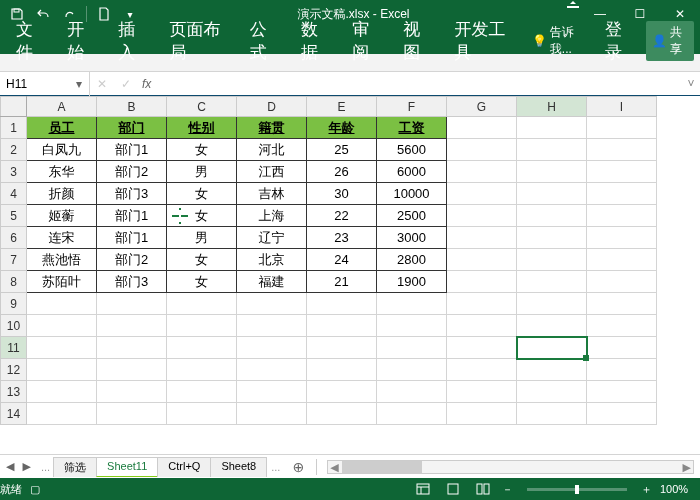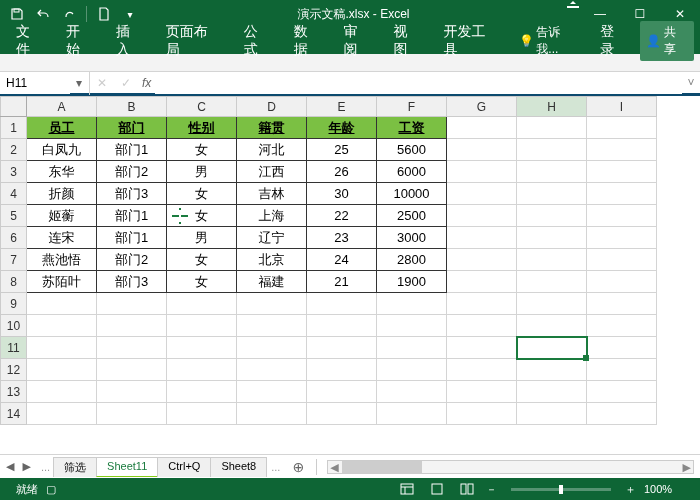--- a/index.html
+++ b/index.html
@@ -5,26 +5,26 @@
   * { box-sizing: border-box; margin: 0; padding: 0; font-family: "Microsoft YaHei", sans-serif; }
   body { width: 700px; height: 500px; background: #fff; overflow: hidden; font-size: 12px; }
   .titlebar { height: 28px; background: #0e6535; color: #fff; display: flex; align-items: center; }
   .qat { display: flex; align-items: center; gap: 4px; padding-left: 6px; }
   .qat .ic { width: 22px; height: 22px; display:flex; align-items:center; justify-content:center; cursor:pointer; }
   .qat .sep { width:1px; height:16px; background: rgba(255,255,255,0.3); margin:0 2px;}
   .title { flex:1; text-align:center; color:#fff; font-size:12px;}
   .wincontrols { display:flex; }
   .wincontrols .wc { width:40px; height:28px; display:flex; align-items:center; justify-content:center; cursor:pointer;}
   .ribbon-tabs { height:26px; background:#0e6535; display:flex; align-items:center; padding:0 6px; gap:2px; color:#fff;}
-  .rtab { padding:4px 10px; cursor:pointer; font-size:14px;}
+  .rtab { padding:4px 10px; cursor:pointer; font-size:17px;}
   .rspacer { flex:1;}
   .tellme { display:flex; align-items:center; gap:2px; padding:0 6px;}
   .share { background:#3d8b5f; padding:3px 6px; border-radius:2px; display:flex; align-items:center; gap:3px;}
   .ribbon-body { height:18px; background:#f3f3f3; border-bottom:1px solid #d4d4d4;}
-  .namebox-row { height:24px; background:#fff; border-bottom:3px solid #0c4a6e; display:flex; align-items:center;}
+  .namebox-row { height:24px; background:#fff; border-bottom:1px solid #0c4a6e; display:flex; align-items:center;}
   .namebox { width:90px; border-right:1px solid #d4d4d4; height:24px; display:flex; align-items:center;}
   .namebox input { border:none; width:70px; padding:0 6px; font-size:12px; outline:none; height:22px;}
   .namebox .dd { width:18px; text-align:center; color:#666; cursor:pointer;}
   .fx-area { display:flex; align-items:center; flex:1;}
   .fx-btn { width:24px; text-align:center; color:#888; cursor:pointer;}
   .fx-lbl { font-style:italic; color:#666; padding:0 4px;}
   .fx-input { flex:1; border:none; outline:none; font-size:12px; height:22px; padding-left:4px;}
   .fx-expand { width:18px; text-align:center; color:#888; cursor:pointer;}
   .grid-wrap { position:relative; height: calc(500px - 28px - 26px - 18px - 24px - 24px - 22px); overflow:hidden;}
   .grid { border-collapse:collapse; table-layout:fixed;}
@@ -48,21 +48,21 @@
   .cursor-plus .wh:after { top:7px; left:2px; width:12px; height:2px; background:#fff;}
   .sheettabs { height:24px; background:#fff; border-top:1px solid #d4d4d4; display:flex; align-items:center; font-size:11px;}
   .stnav { display:flex; padding:0 6px; gap:8px; color:#666;}
   .stnav span { cursor:pointer;}
   .stab { border:1px solid #ccc; border-bottom:none; padding:2px 10px; margin-left:-1px; background:#f0f0f0; cursor:pointer;}
   .stab.active { background:#fff; border-bottom:1px solid #84cc16; color:#1a7b3e;}
   .stadd { padding:0 8px; color:#666; cursor:pointer; font-size:14px;}
   .stsep { width:1px; height:16px; background:#ccc; margin:0 4px;}
   .hscroll { flex:1; height:14px; margin:0 6px; border:1px solid #ccc; background:#f4f4f4; position:relative;}
   .hscroll .thumb { position:absolute; left:14px; top:0; height:12px; width:80px; background:#cdcdcd;}
-  .statusbar { height:22px; background:#0e6535; color:#fff; display:flex; align-items:center; padding:0 16px; gap:8px; font-size:11px;}
+  .statusbar { height:22px; background:#0e6535; color:#fff; display:flex; align-items:center; padding:0 0; gap:8px; font-size:11px;}
   .sb-spacer { flex:1;}
   .sb-btn { width:22px; height:18px; display:flex; align-items:center; justify-content:center; cursor:pointer;}
   .sb-slider { width:100px; height:3px; background:rgba(255,255,255,0.3); position:relative; margin:0 6px;}
   .sb-slider .th { position:absolute; left:48px; top:-3px; width:4px; height:9px; background:#fff;}
   svg { display:block;}
 </style>
 </head>
 <body>
 
 <div class="titlebar">

